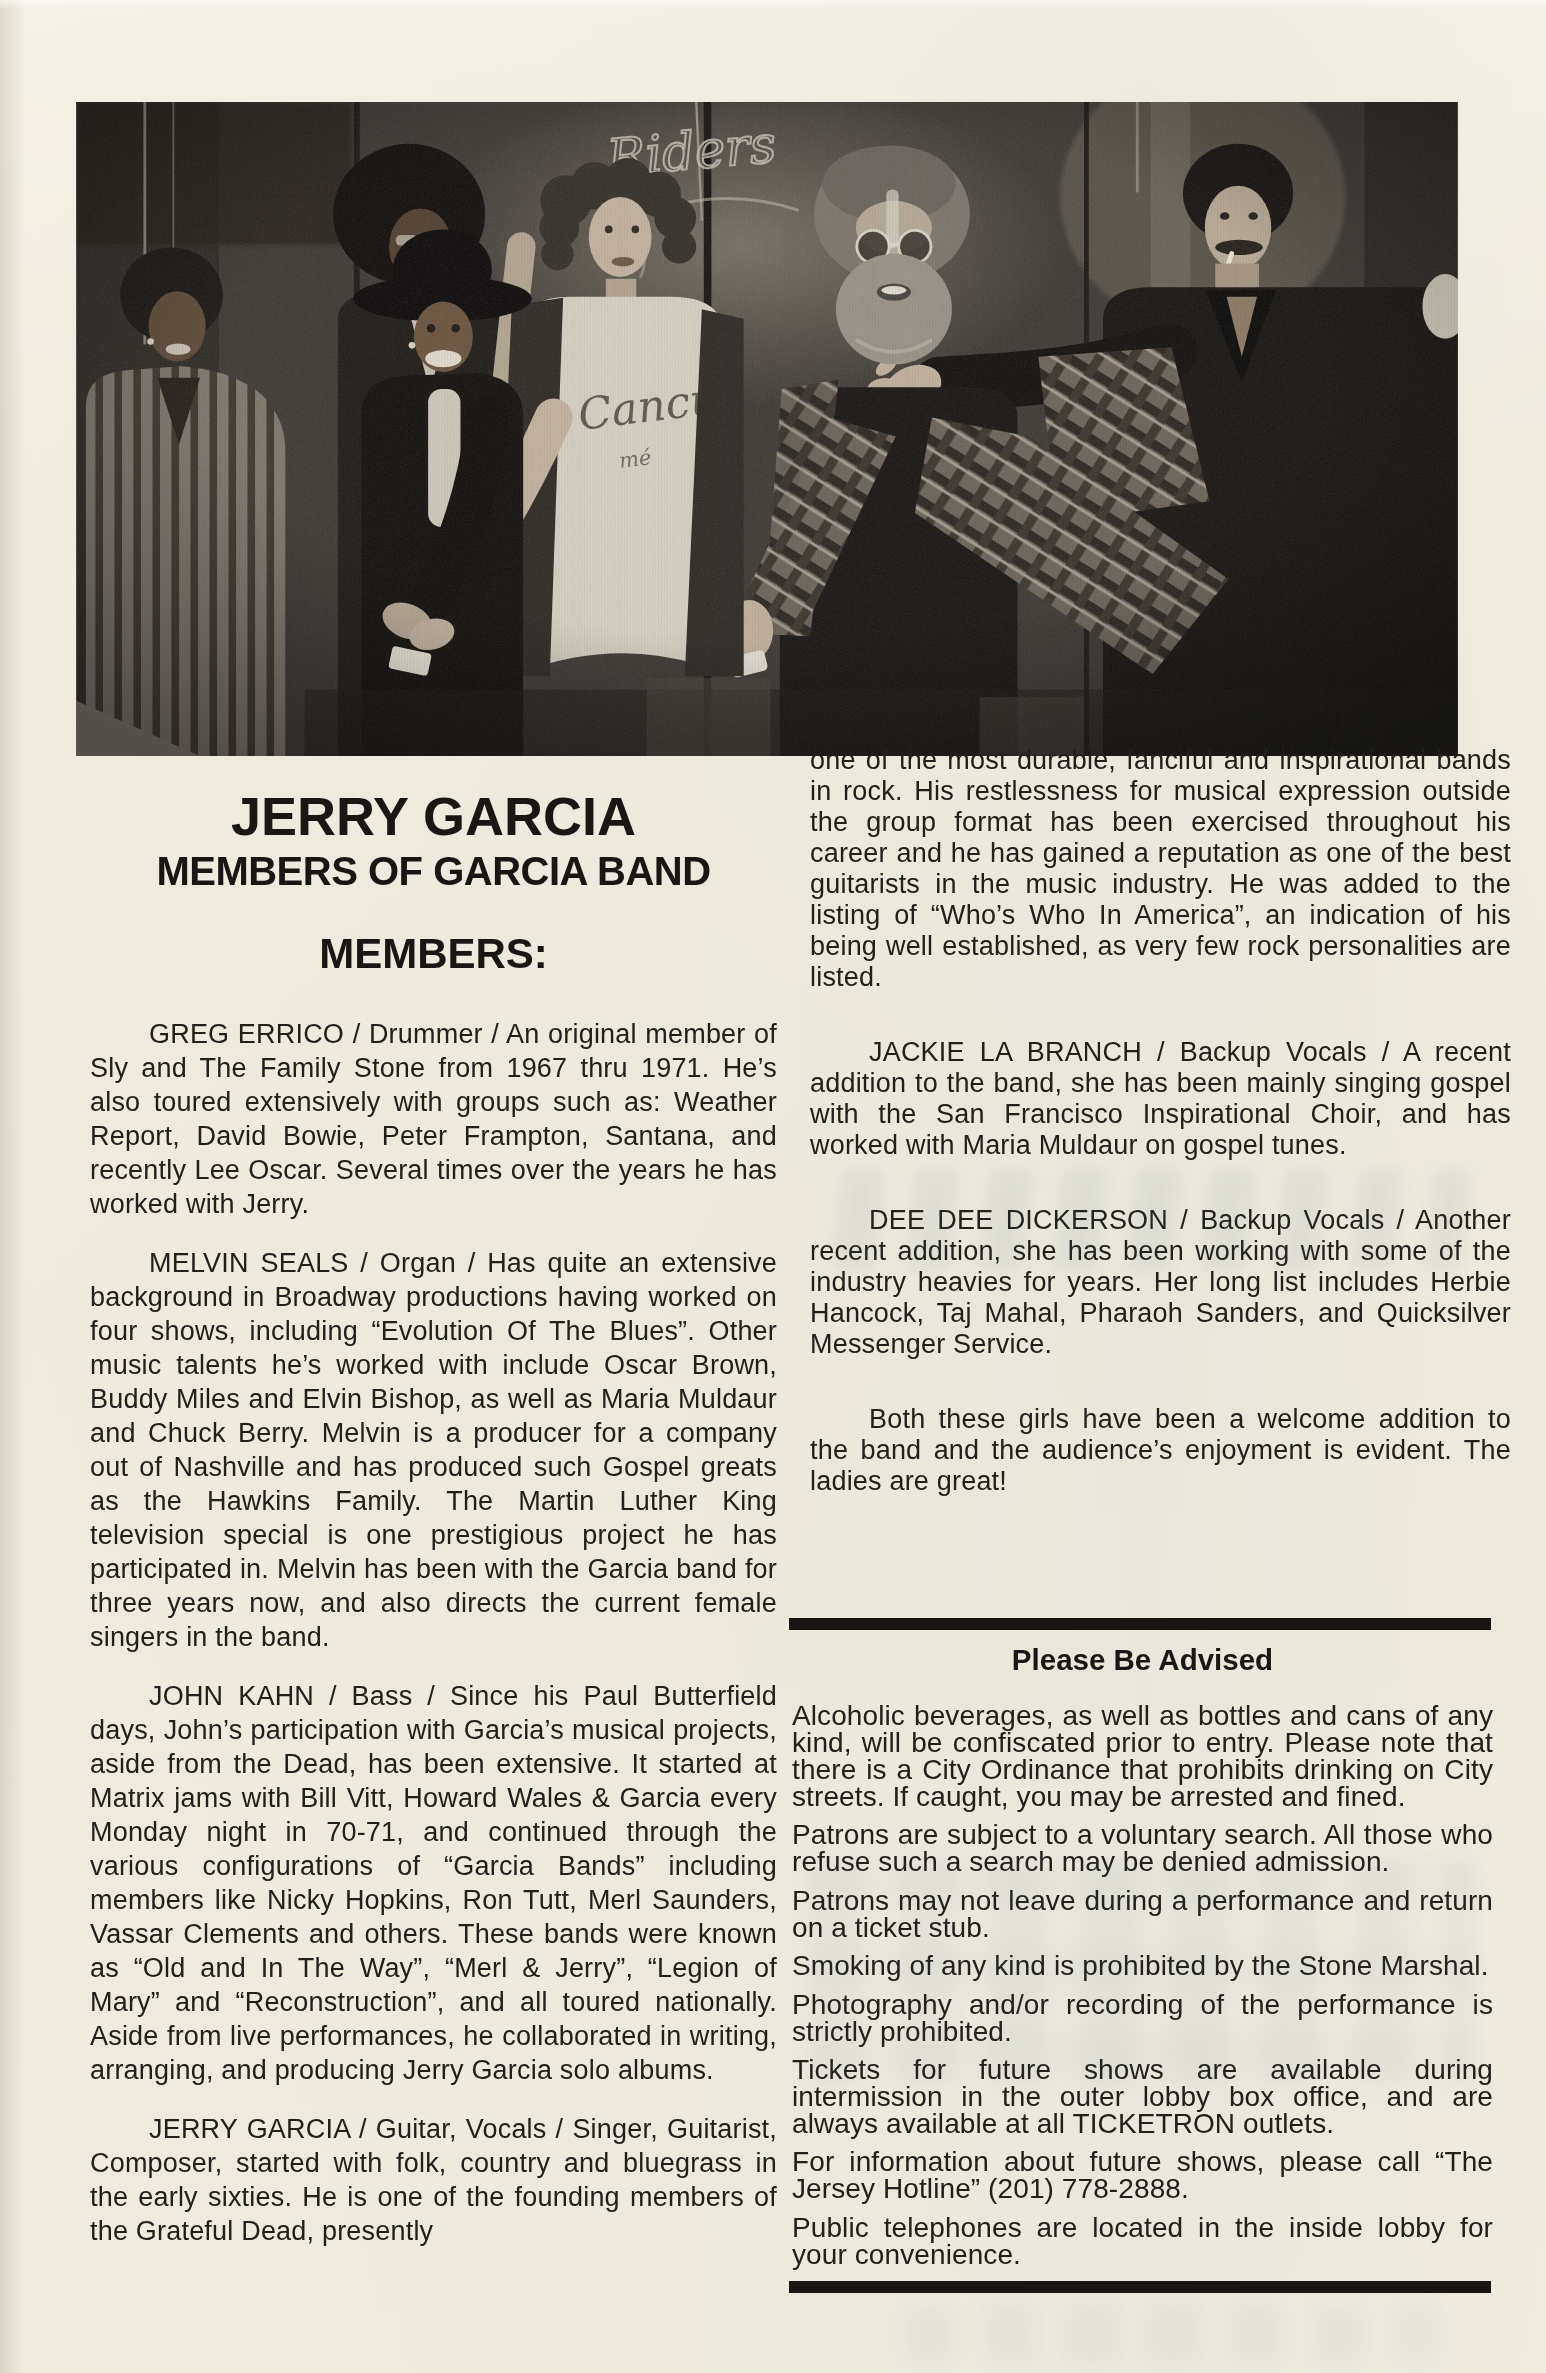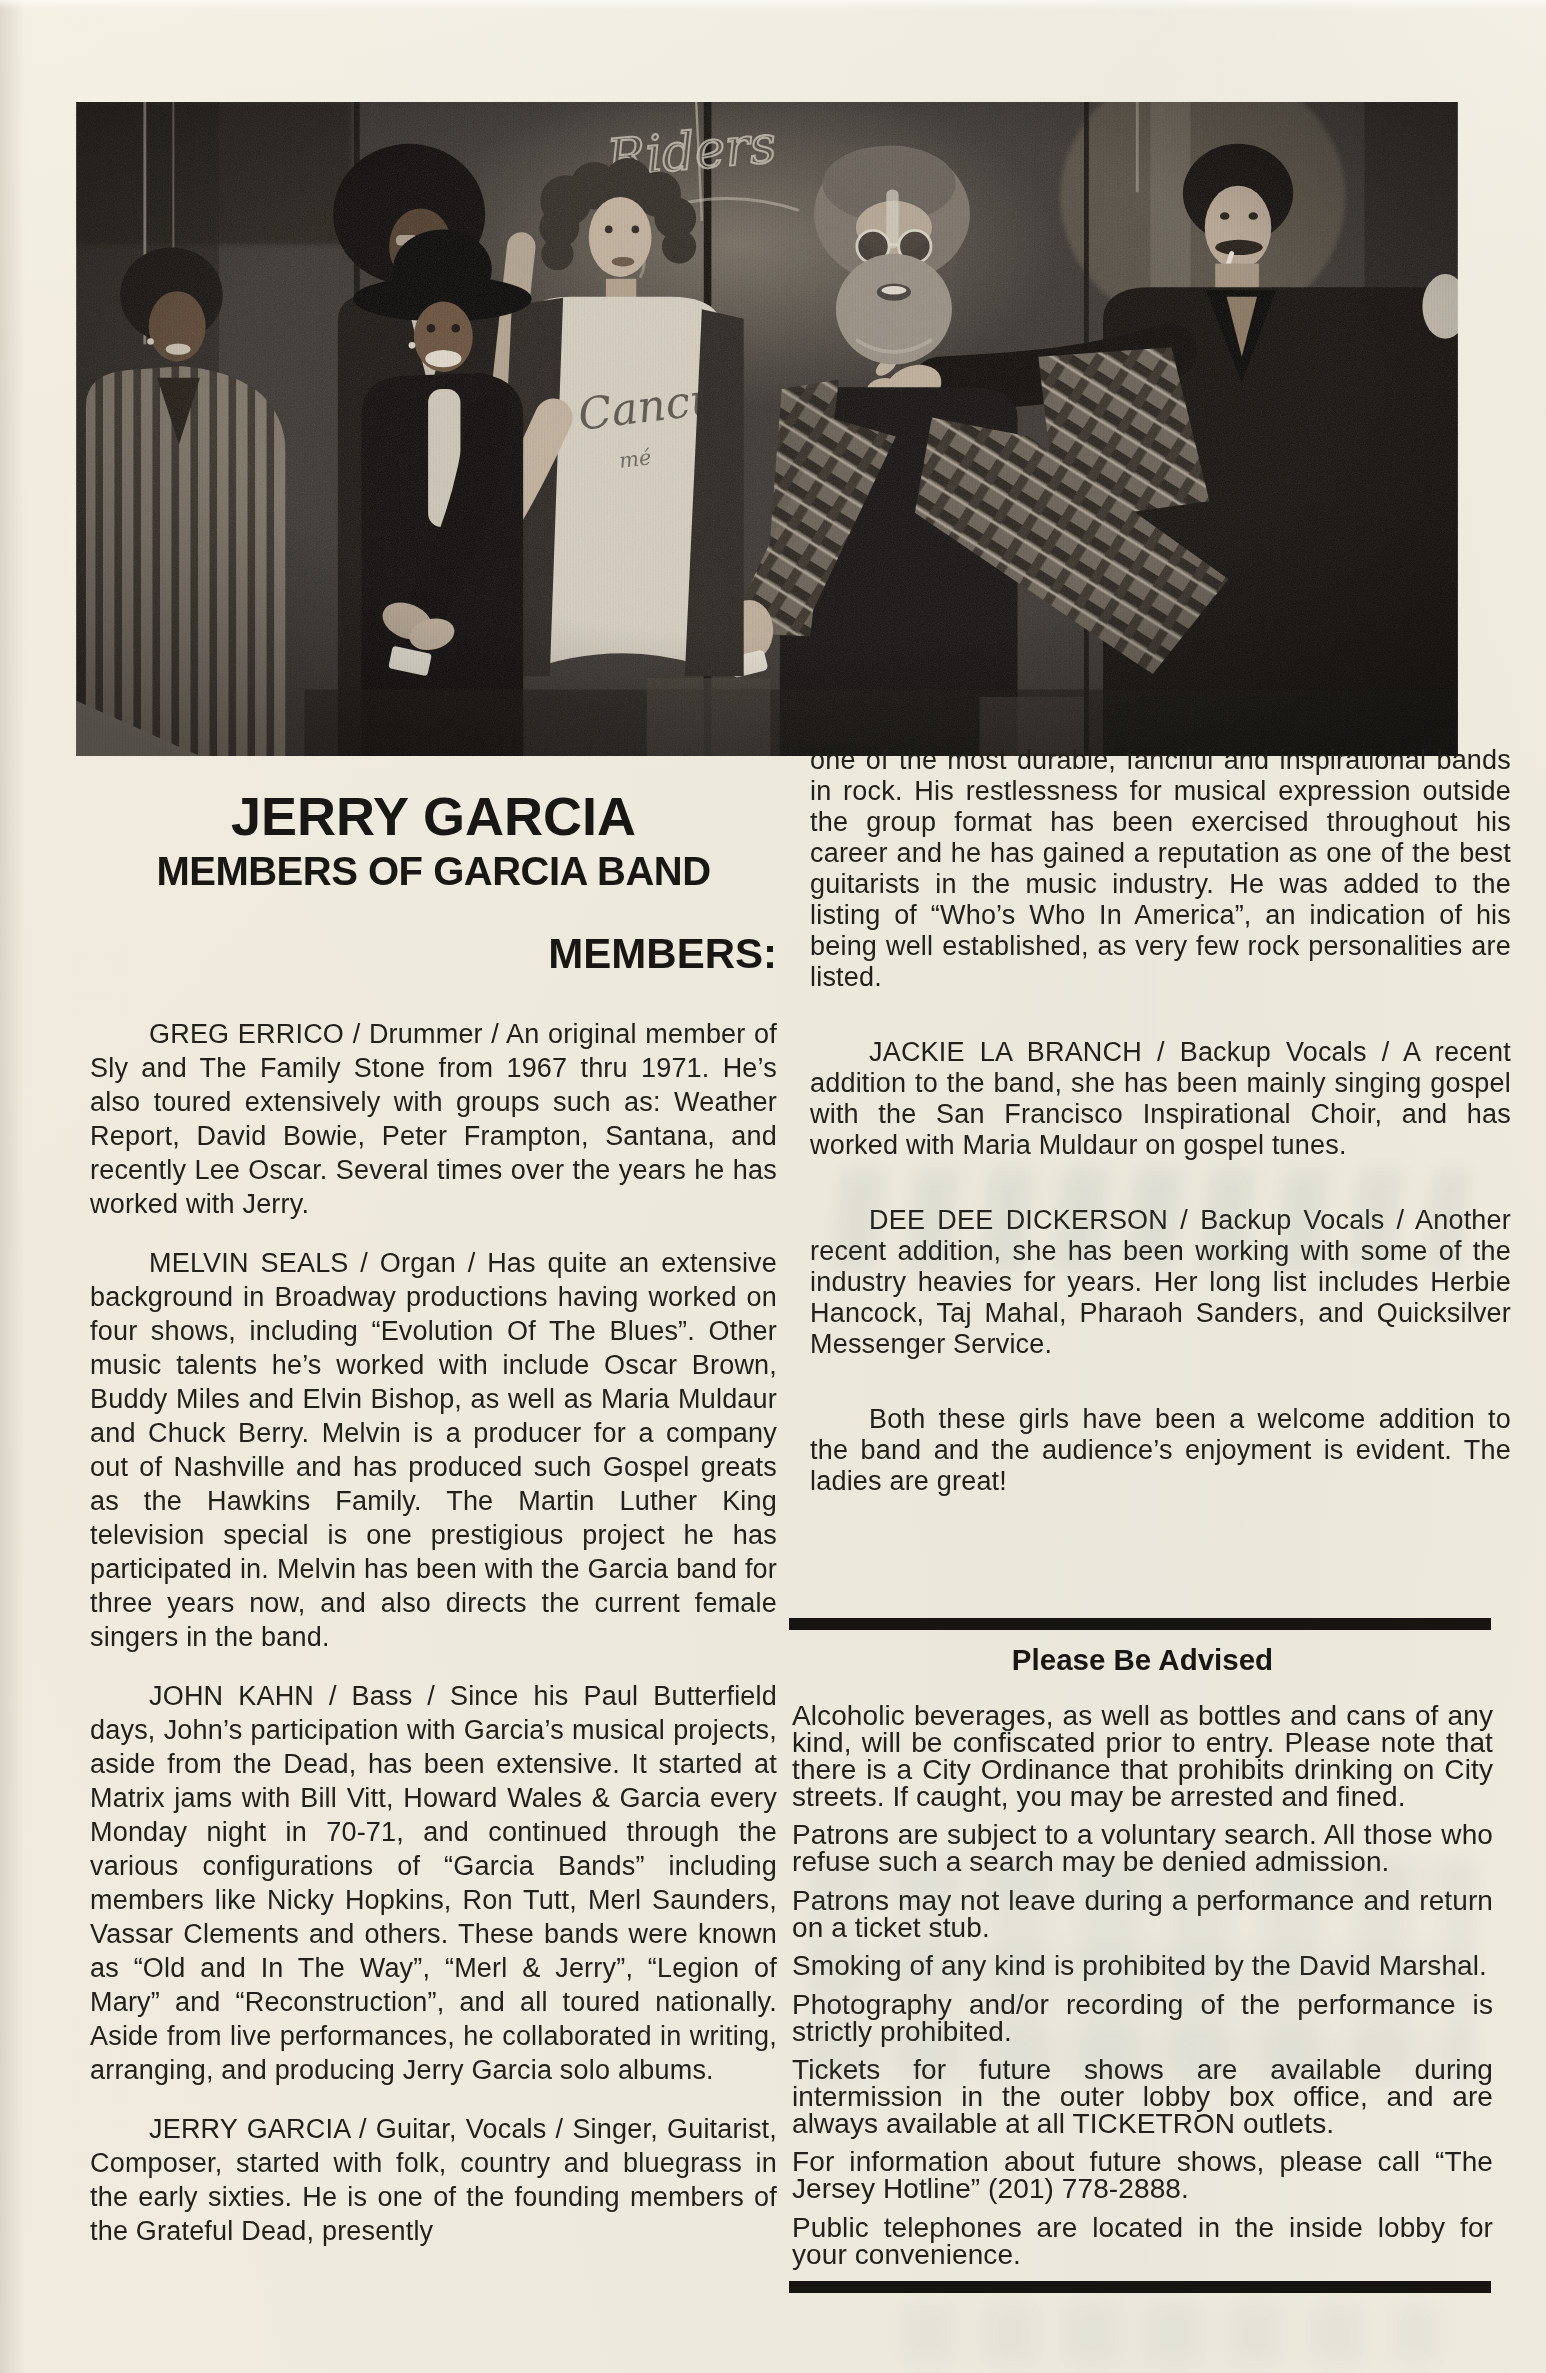--- a/index.html
+++ b/index.html
@@ -23,21 +23,21 @@
 
   .col{position:absolute;}
   .col-left{left:90px;top:788px;width:687px;}
   .col-right{left:792px;top:745px;width:701px;margin-left:18px;}
 
   h1.title{margin:0;font-size:54px;line-height:57px;font-weight:bold;
     text-align:center;letter-spacing:0px;color:#191713;}
   h2.subtitle{margin:3.8px 0 0;font-size:40px;line-height:44px;font-weight:bold;
     text-align:center;letter-spacing:-0.5px;color:#191713;}
   h3.members{margin:38px 0 0;font-size:42px;line-height:46px;font-weight:bold;
-    text-align:right;color:#191713;}
+    text-align:center;color:#191713;}
 
   .paras{margin-top:40px;}
   p.member{margin:5px 0 25px;font-size:27px;line-height:34px;text-align:justify;
     text-indent:59px;letter-spacing:0.2px;}
   .col-left p.member:last-child{margin-bottom:0;}
 
   .col-right p{font-size:27px;line-height:31px;text-align:justify;letter-spacing:0.2px;}
   .col-right p.cont{margin:0 0 44px;text-indent:0;}
   .col-right p.member{margin:0 0 44px;line-height:31px;}
 
@@ -258,21 +258,21 @@
     <p class="member">DEE DEE DICKERSON / Backup Vocals / Another recent addition, she has been working with some of the industry heavies for years. Her long list includes Herbie Hancock, Taj Mahal, Pharaoh Sanders, and Quicksilver Messenger Service.</p>
     <p class="member">Both these girls have been a welcome addition to the band and the audience’s enjoyment is evident. The ladies are great!</p>
   </div>
 
   <div class="bar bar-top"></div>
   <div class="advisory-heading">Please Be Advised</div>
   <div class="advisory">
     <p>Alcoholic beverages, as well as bottles and cans of any kind, will be confiscated prior to entry. Please note that there is a City Ordinance that prohibits drinking on City streets. If caught, you may be arrested and fined.</p>
     <p>Patrons are subject to a voluntary search. All those who refuse such a search may be denied admission.</p>
     <p>Patrons may not leave during a performance and return on a ticket stub.</p>
-    <p>Smoking of any kind is prohibited by the David Marshal.</p>
+    <p>Smoking of any kind is prohibited by the Stone Marshal.</p>
     <p>Photography and/or recording of the performance is strictly prohibited.</p>
     <p>Tickets for future shows are available during intermission in the outer lobby box office, and are always available at all TICKETRON outlets.</p>
     <p>For information about future shows, please call “The Jersey Hotline” (201) 778-2888.</p>
     <p>Public telephones are located in the inside lobby for your convenience.</p>
   </div>
   <div class="bar bar-bottom"></div>
 
   <div class="ghost ghost-1"></div>
   <div class="ghost ghost-2"></div>
   <div class="ghost ghost-3"></div>

